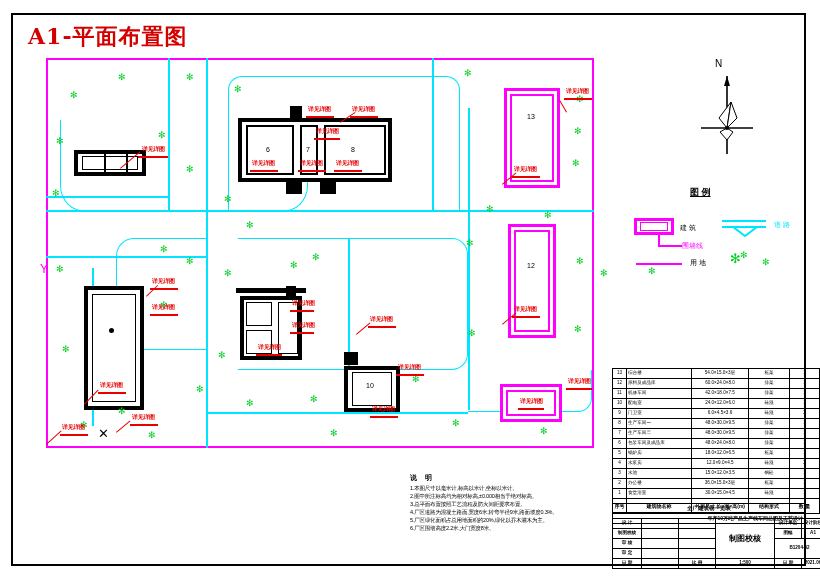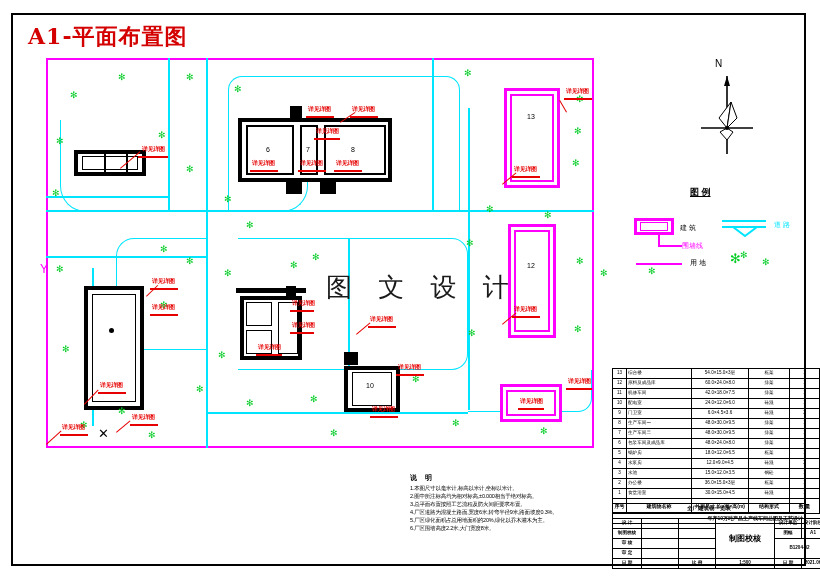--- a/index.html
+++ b/index.html
@@ -285,21 +285,20 @@
 
   <div class="callout" style="left:520px;top:398px;">详见详图</div>
   <div class="ctick" style="left:518px;top:408px;width:26px;height:1.5px;"></div>
 
   <div class="callout" style="left:568px;top:378px;">详见详图</div>
   <div class="ctick" style="left:566px;top:388px;width:26px;height:1.5px;"></div>
 
   <div class="yshape" style="left:40px;top:264px;">Y</div>
   <div class="xshape" style="left:98px;top:428px;">✕</div>
 
-  <div class="watermark">图 文 设 计</div>
 
   <div class="compass-wrap">
     <div class="compass-n">N</div>
     <svg width="60" height="90" style="position:absolute;left:0;top:14px;">
       <line x1="30" y1="4" x2="30" y2="82" stroke="#000" stroke-width="1.6"></line>
       <line x1="4" y1="56" x2="56" y2="56" stroke="#000" stroke-width="1.6"></line>
       <polygon points="30,4 27,14 33,14" fill="#000"></polygon>
       <polygon points="30,56 22,46 34,30" fill="#fff" stroke="#000" stroke-width="1"></polygon>
       <polygon points="30,56 40,46 34,30" fill="#fff" stroke="#000" stroke-width="1"></polygon>
       <polygon points="30,56 23,60 30,68 36,60" fill="#fff" stroke="#000" stroke-width="1"></polygon>

